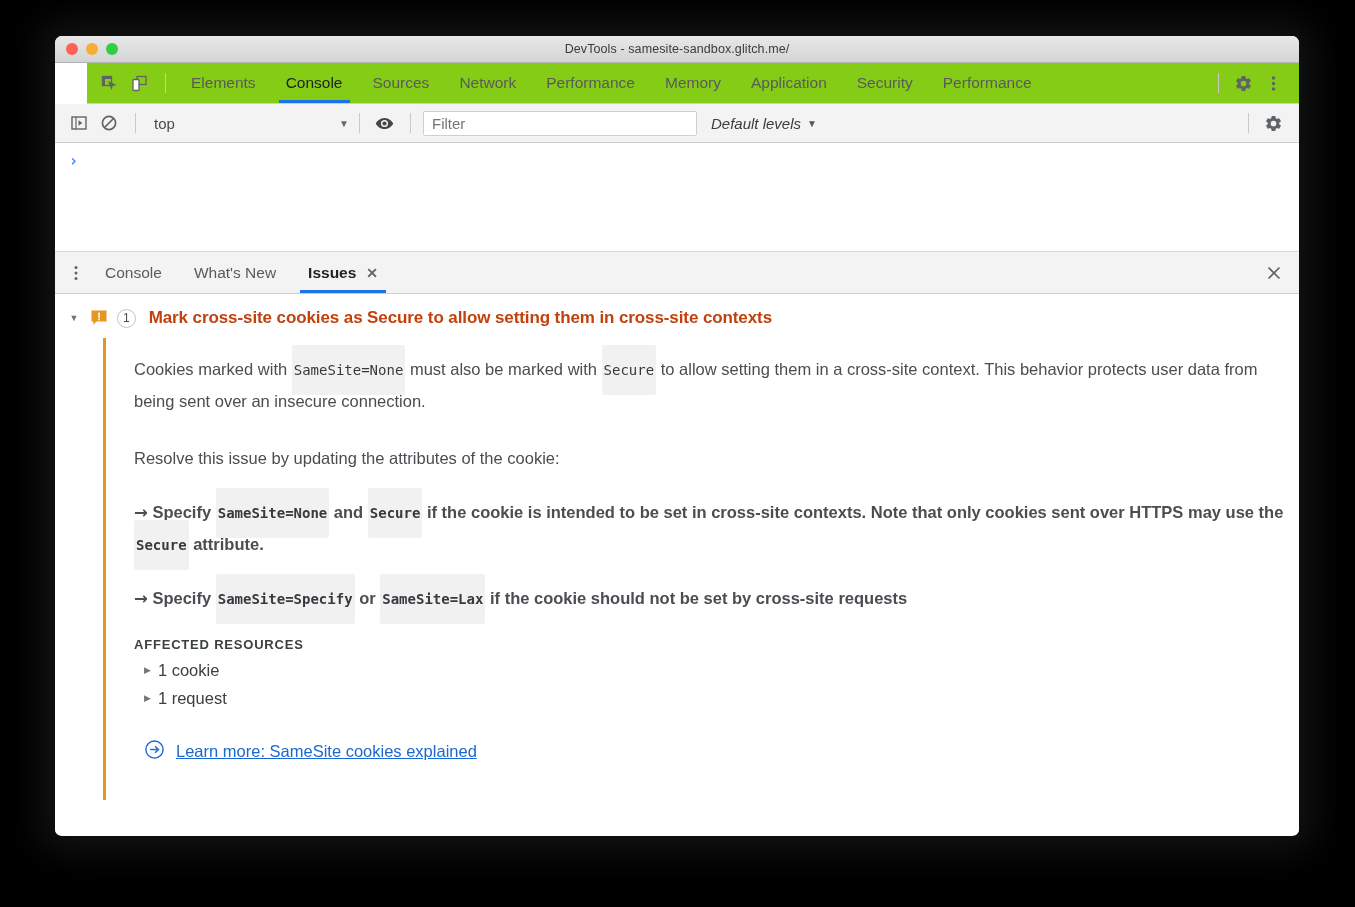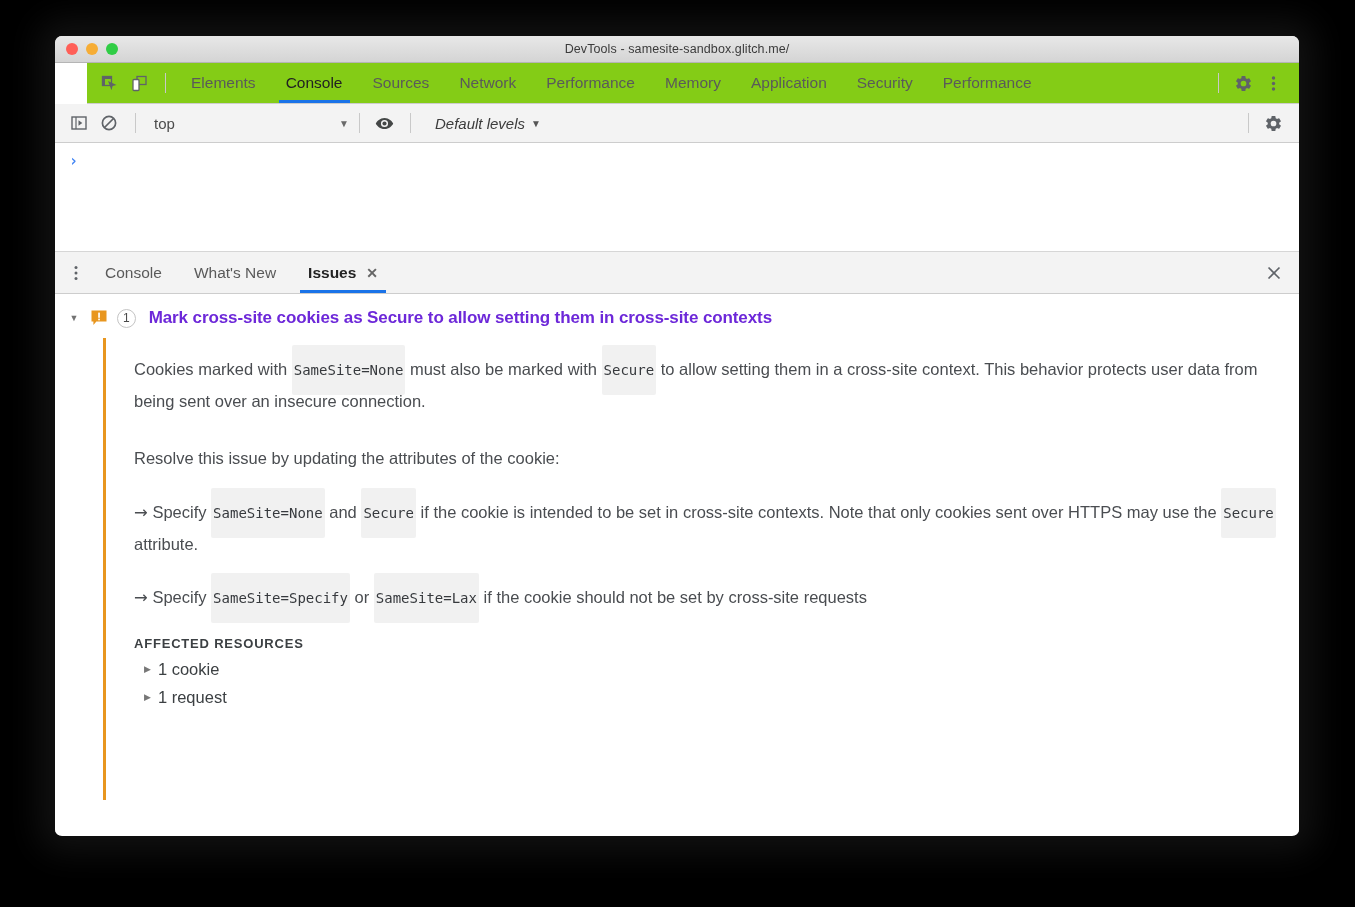--- a/index.html
+++ b/index.html
@@ -265,21 +265,21 @@
     justify-content: center;
     font-size: 12px;
     color: #4a4a4a;
     padding: 0 5px;
     box-sizing: border-box;
     background: #fff;
   }
   .issue-title {
     font-size: 17px;
     font-weight: bold;
-    color: #6d28d9;
+    color: #c2410c;
     letter-spacing: -0.1px;
     margin-left: 4px;
   }
 
   .issue-body {
     margin-left: 48px;
     border-left: 3px solid #e8961f;
     padding: 16px 0 0 28px;
     margin-top: 10px;
     height: 462px;
@@ -300,20 +300,21 @@
     color: #36393d;
     padding: 17px 2px;
     border-radius: 2px;
   }
   .arrow-item {
     font-size: 16.5px;
     line-height: 31px;
     color: #4a4d51;
     margin: 0 0 22px 0;
     max-width: 1150px;
+    font-weight: bold;
   }
   .arrow-glyph {
     font-family: "DejaVu Sans", sans-serif;
     color: #4a4d51;
   }
 
   .affected-label {
     font-size: 13px;
     font-weight: bold;
     letter-spacing: 0.8px;
@@ -446,20 +447,21 @@
         <span class="caret">▼</span>
       </div>
       <div class="vsep"></div>
       <div class="tb-icon">
         <svg width="19" height="19" viewBox="0 0 24 24">
           <path fill="#444746" d="M12 5C6.5 5 2.2 9.1 1 12c1.2 2.9 5.5 7 11 7s9.8-4.1 11-7c-1.2-2.9-5.5-7-11-7zm0 11.5A4.5 4.5 0 1 1 12 7.5a4.5 4.5 0 0 1 0 9z"></path>
           <circle cx="12" cy="12" r="2.6" fill="#444746"></circle>
         </svg>
       </div>
       <div class="vsep"></div>
+      <input class="filter-input" type="text" placeholder="Filter" style="">
       <div class="levels">
         <span>Default levels</span>
         <span class="caret">▼</span>
       </div>
       <div class="tabbar-right">
         <div class="vsep"></div>
         <div class="tb-icon">
           <svg width="19" height="19" viewBox="0 0 24 24">
             <path fill="#5f6368" d="M19.14 12.94a7.07 7.07 0 0 0 0-1.88l2.03-1.58a.5.5 0 0 0 .12-.62l-1.92-3.32a.5.5 0 0 0-.6-.22l-2.39.96a7.3 7.3 0 0 0-1.62-.94l-.36-2.54a.5.5 0 0 0-.5-.42h-3.84a.5.5 0 0 0-.5.42l-.36 2.54c-.58.24-1.12.56-1.62.94l-2.39-.96a.5.5 0 0 0-.6.22L2.67 8.86a.5.5 0 0 0 .12.62l2.03 1.58a7.07 7.07 0 0 0 0 1.88l-2.03 1.58a.5.5 0 0 0-.12.62l1.92 3.32c.13.22.39.3.6.22l2.39-.96c.5.38 1.04.7 1.62.94l.36 2.54c.04.24.25.42.5.42h3.84c.25 0 .46-.18.5-.42l.36-2.54c.58-.24 1.12-.56 1.62-.94l2.39.96c.22.08.47 0 .6-.22l1.92-3.32a.5.5 0 0 0-.12-.62l-2.03-1.58zM12 15.6A3.6 3.6 0 1 1 12 8.4a3.6 3.6 0 0 1 0 7.2z"></path>
           </svg>
@@ -527,18 +529,28 @@
         <div class="resource-row">
           <span class="res-caret">▶</span>
           <span>1 cookie</span>
         </div>
 
         <div class="resource-row">
           <span class="res-caret">▶</span>
           <span>1 request</span>
         </div>
 
+        <div class="learn-more">
+          <span>
+            <svg width="21" height="21" viewBox="0 0 22 22">
+              <circle cx="11" cy="11" r="9" fill="none" stroke="#1a68d1" stroke-width="1.5"></circle>
+              <line x1="6.5" y1="11" x2="14.2" y2="11" stroke="#1a68d1" stroke-width="1.5"></line>
+              <path d="M11.6 7.6 L15.2 11 L11.6 14.4" fill="none" stroke="#1a68d1" stroke-width="1.5"></path>
+            </svg>
+          </span>
+          <span class="learn-link">Learn more: SameSite cookies explained</span>
+        </div>
 
       </div>
     </div>
 
   </div>
 </div>
 
 </body></html>

